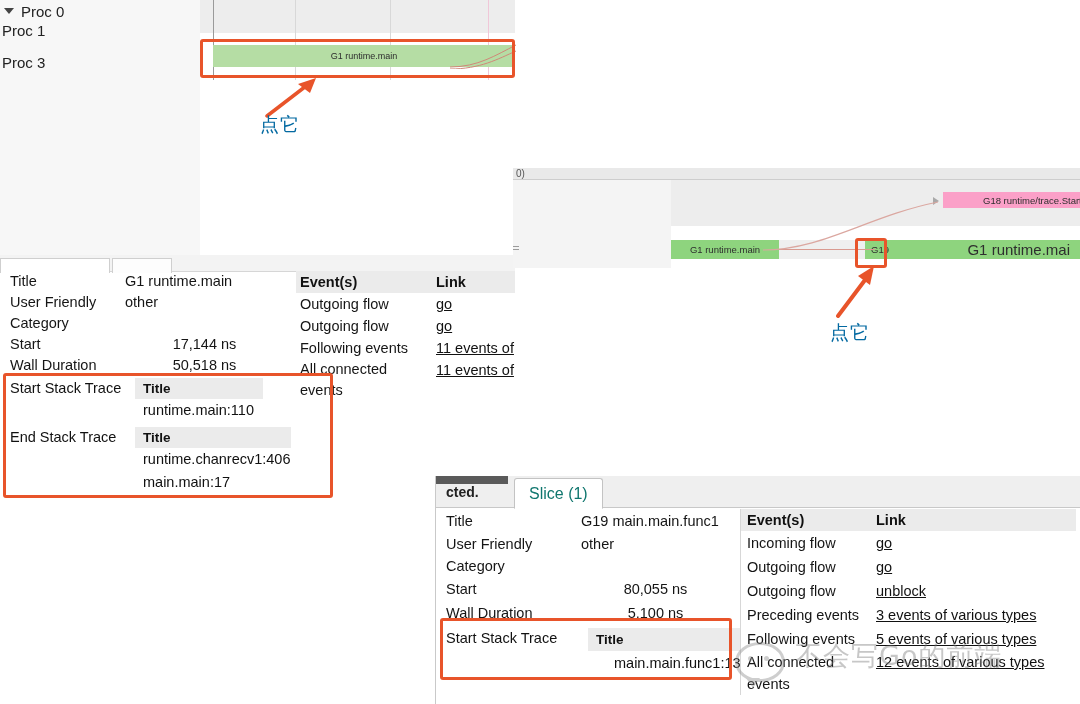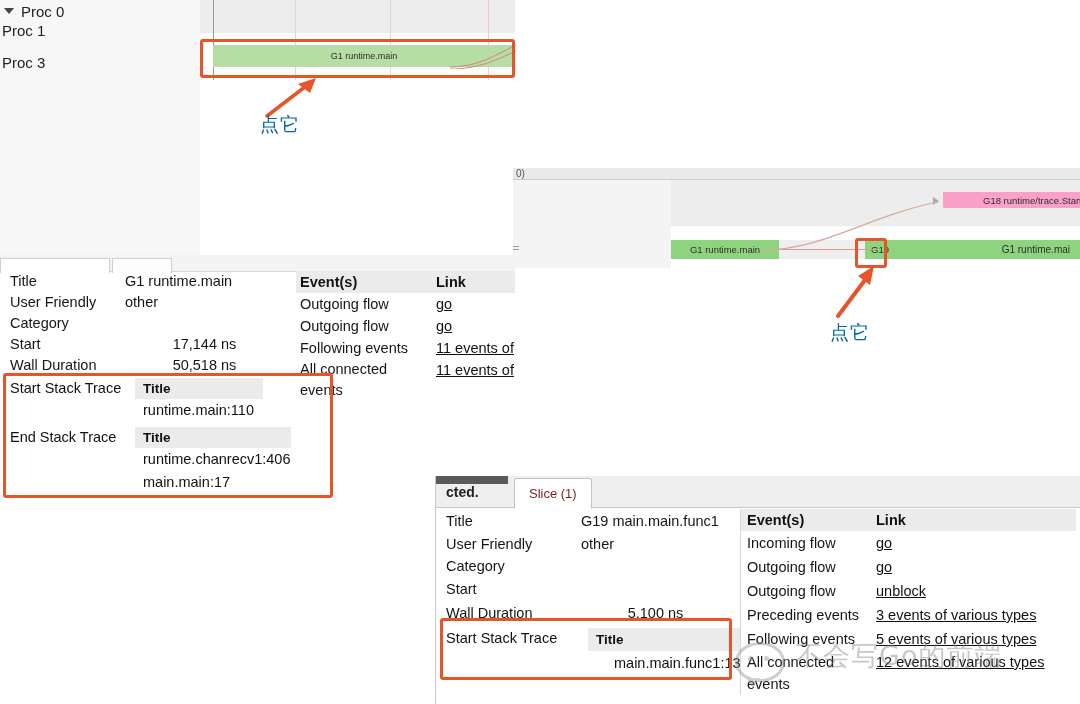--- a/index.html
+++ b/index.html
@@ -79,21 +79,21 @@
   .arrowhead{position:absolute;width:0;height:0;border-top:4px solid transparent;border-bottom:4px solid transparent;
              border-left:6px solid #a9a9a9;}
 
   
   #rightpanel{left:435px;top:476px;width:645px;height:228px;background:#fff;
               border-left:1px solid #c9c9c9;}
   #rightpanel .rtabbar{position:relative;height:31px;background:#efefef;border-bottom:1px solid #c8c8c8;}
   .rtab-part{position:absolute;left:10px;top:8px;font-size:14px;font-weight:bold;color:#222;}
   .rtab-sel{position:absolute;left:78px;top:2px;height:29px;background:#fff;border:1px solid #c3c3c3;
             border-bottom:1px solid #fff;border-radius:3px 3px 0 0;display:flex;align-items:center;
-            padding:0 14px;font-size:13px;color:#7f1d1d;}
+            padding:0 14px;font-size:16px;color:#0f766e;}
   .topbarline{position:absolute;left:0;top:0;width:72px;height:8px;background:#5a5a5a;}
 
   #rightpanel .kvcol2{position:absolute;left:10px;top:33px;width:290px;}
   #rightpanel .kvrow .k{width:135px;flex:0 0 135px;padding-left:0;}
   #rightpanel .evcol2{position:absolute;left:304px;top:33px;width:335px;border-left:1px solid #d7d7d7;}
   #rightpanel .evhead .c1,#rightpanel .evrow .c1{width:135px;flex:0 0 135px;padding-left:6px;}
 
   
   .wm{position:absolute;left:735px;top:636px;width:320px;height:52px;opacity:.42;pointer-events:none;}
   .wm-txt{position:absolute;left:60px;top:2px;font-size:27px;color:#7b7b7b;
@@ -238,21 +238,21 @@
       <span>G18 runtime/trace.Start.func</span>
     </div>
 
     <div class="green-bar" style="left:0px;top:60px;width:108px;height:19px;background:#8ed47e;font-size:9.5px;">
       <span>G1 runtime.main</span>
     </div>
     <div style="position:absolute;left:108px;top:60px;width:92px;height:19px;background:#efefef;"></div>
     <div class="green-bar" style="left:194px;top:60px;width:30px;height:19px;background:#8ed47e;font-size:9.5px;">
       <span>G19</span>
     </div>
-    <div class="green-bar" style="left:224px;top:60px;right:0;height:19px;background:#8ed47e;font-size:10px;justify-content:flex-end;padding-right:10px;box-sizing:border-box;">
+    <div class="green-bar" style="left:224px;top:60px;right:0;height:19px;background:#8ed47e;font-size:15px;justify-content:flex-end;padding-right:10px;box-sizing:border-box;">
       <span>G1 runtime.mai</span>
     </div>
     <div class="flowline" style="left:108px;top:69px;width:96px;"></div>
     <div class="vline" style="left:88px;top:50px;height:12px;background:#e6c9d6;"></div>
     <div class="vline" style="left:280px;top:50px;height:12px;background:#e6c0d2;"></div>
 
     <svg class="abs" style="left:92px;top:14px;width:175px;height:58px;">
       <path d="M0 56 C 60 56, 105 22, 175 8" stroke="#dba7a0" stroke-width="1.2" fill="none"></path>
     </svg>
   </div>
@@ -283,20 +283,21 @@
     <div class="kvrow" style="line-height:24px;">
       <div class="k">Title</div>
       <div class="v">G19 main.main.func1</div>
     </div>
     <div class="kvrow" style="line-height:22px;">
       <div class="k">User Friendly<br>Category</div>
       <div class="v">other</div>
     </div>
     <div class="kvrow" style="line-height:24px;">
       <div class="k">Start</div>
+      <div class="v num">80,055 ns</div>
     </div>
     <div class="kvrow" style="line-height:24px;">
       <div class="k">Wall Duration</div>
       <div class="v num">5,100 ns</div>
     </div>
 
     <div class="stk" style="display:flex;margin-top:3px;">
       <div class="lbl" style="width:142px;flex:0 0 142px;">Start Stack Trace</div>
       <div style="width:152px;">
         <div class="sttitle" style="line-height:23px;">Title</div>

